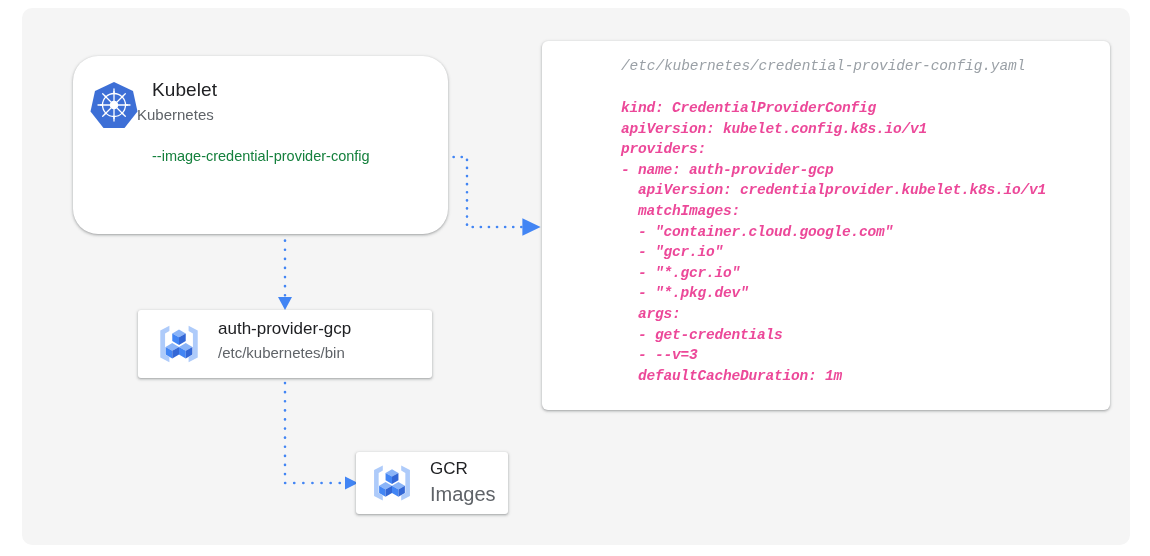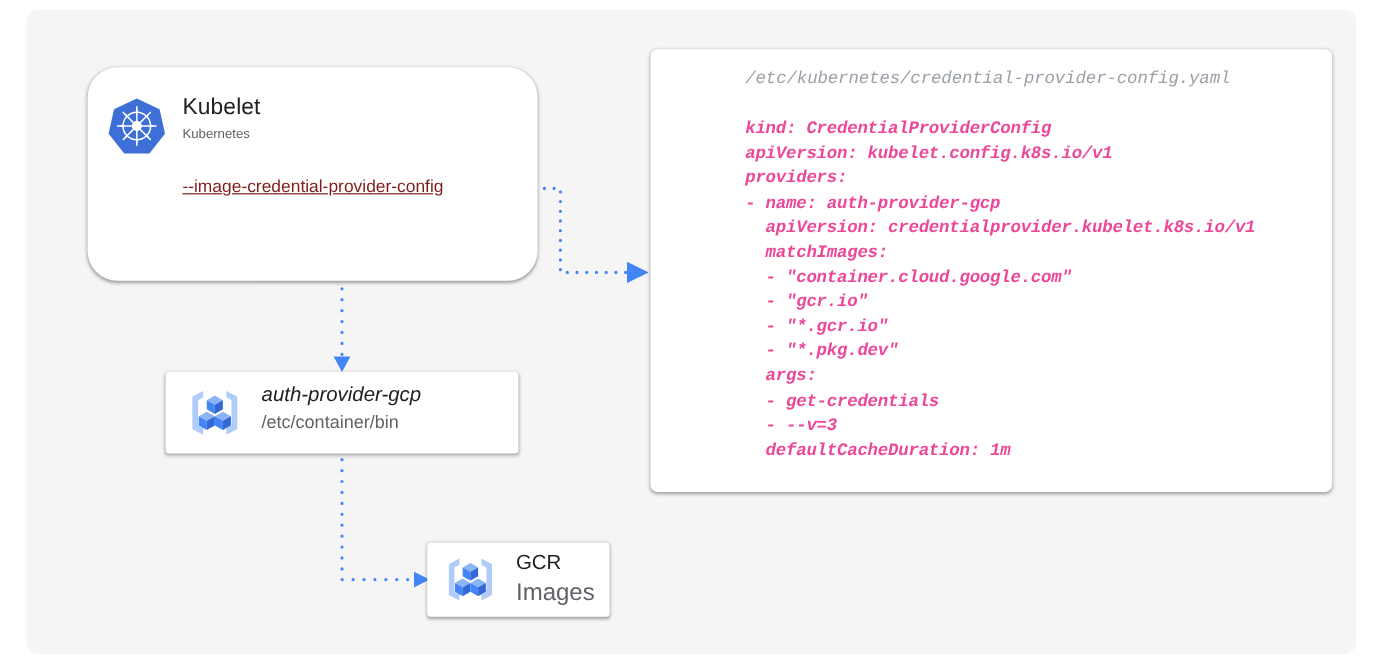--- a/index.html
+++ b/index.html
@@ -59,35 +59,34 @@
     position: absolute;
     left: 79px;
     top: 23px;
     font-size: 19px;
     color: #202124;
     letter-spacing: 0.1px;
     white-space: nowrap;
   }
   .kubelet-sub {
     position: absolute;
-    left: 79px;
+    left: 64px;
     top: 50px;
-    font-size: 11px;
+    font-size: 15px;
     color: #5f6368;
     white-space: nowrap;
   }
   .kubelet-flags {
     position: absolute;
     left: 79px;
     top: 89px;
     font-size: 14.5px;
-    color: #7f1d1d;
+    color: #15803d;
     line-height: 23px;
     white-space: nowrap;
-    text-decoration: underline;
   }
 
   
   .auth-card {
     left: 138px;
     top: 310px;
     width: 294px;
     height: 68px;
   }
   .auth-icon {
@@ -97,21 +96,20 @@
     width: 50px;
     height: 48px;
   }
   .auth-title {
     position: absolute;
     left: 80px;
     top: 9px;
     font-size: 17px;
     color: #202124;
     white-space: nowrap;
-    font-style: italic;
   }
   .auth-sub {
     position: absolute;
     left: 80px;
     top: 34px;
     font-size: 15px;
     color: #5f6368;
     white-space: nowrap;
   }
 
@@ -271,21 +269,21 @@
         </g>
 
         <g>
           <polygon points="64,48 78,56 64,64 50,56" fill="#8ab4f8"></polygon>
           <polygon points="50,56 64,64 64,80 50,72" fill="#4285f4"></polygon>
           <polygon points="78,56 64,64 64,80 78,72" fill="#3367d6"></polygon>
         </g>
       </svg>
     </span>
     <div class="auth-title">auth-provider-gcp</div>
-    <div class="auth-sub">/etc/container/bin</div>
+    <div class="auth-sub">/etc/kubernetes/bin</div>
   </div>
 
   <div class="card gcr-card">
     <span class="gcr-icon">
       <svg viewBox="0 0 100 100" width="48" height="46">
         <path d="M30,12 L11,22 L11,78 L30,88 L30,77 L21,72 L21,28 L30,23 Z" fill="#aecbfa"></path>
         <path d="M70,12 L89,22 L89,78 L70,88 L70,77 L79,72 L79,28 L70,23 Z" fill="#aecbfa"></path>
         <g>
           <polygon points="50,20 64,28 50,36 36,28" fill="#8ab4f8"></polygon>
           <polygon points="36,28 50,36 50,52 36,44" fill="#4285f4"></polygon>

